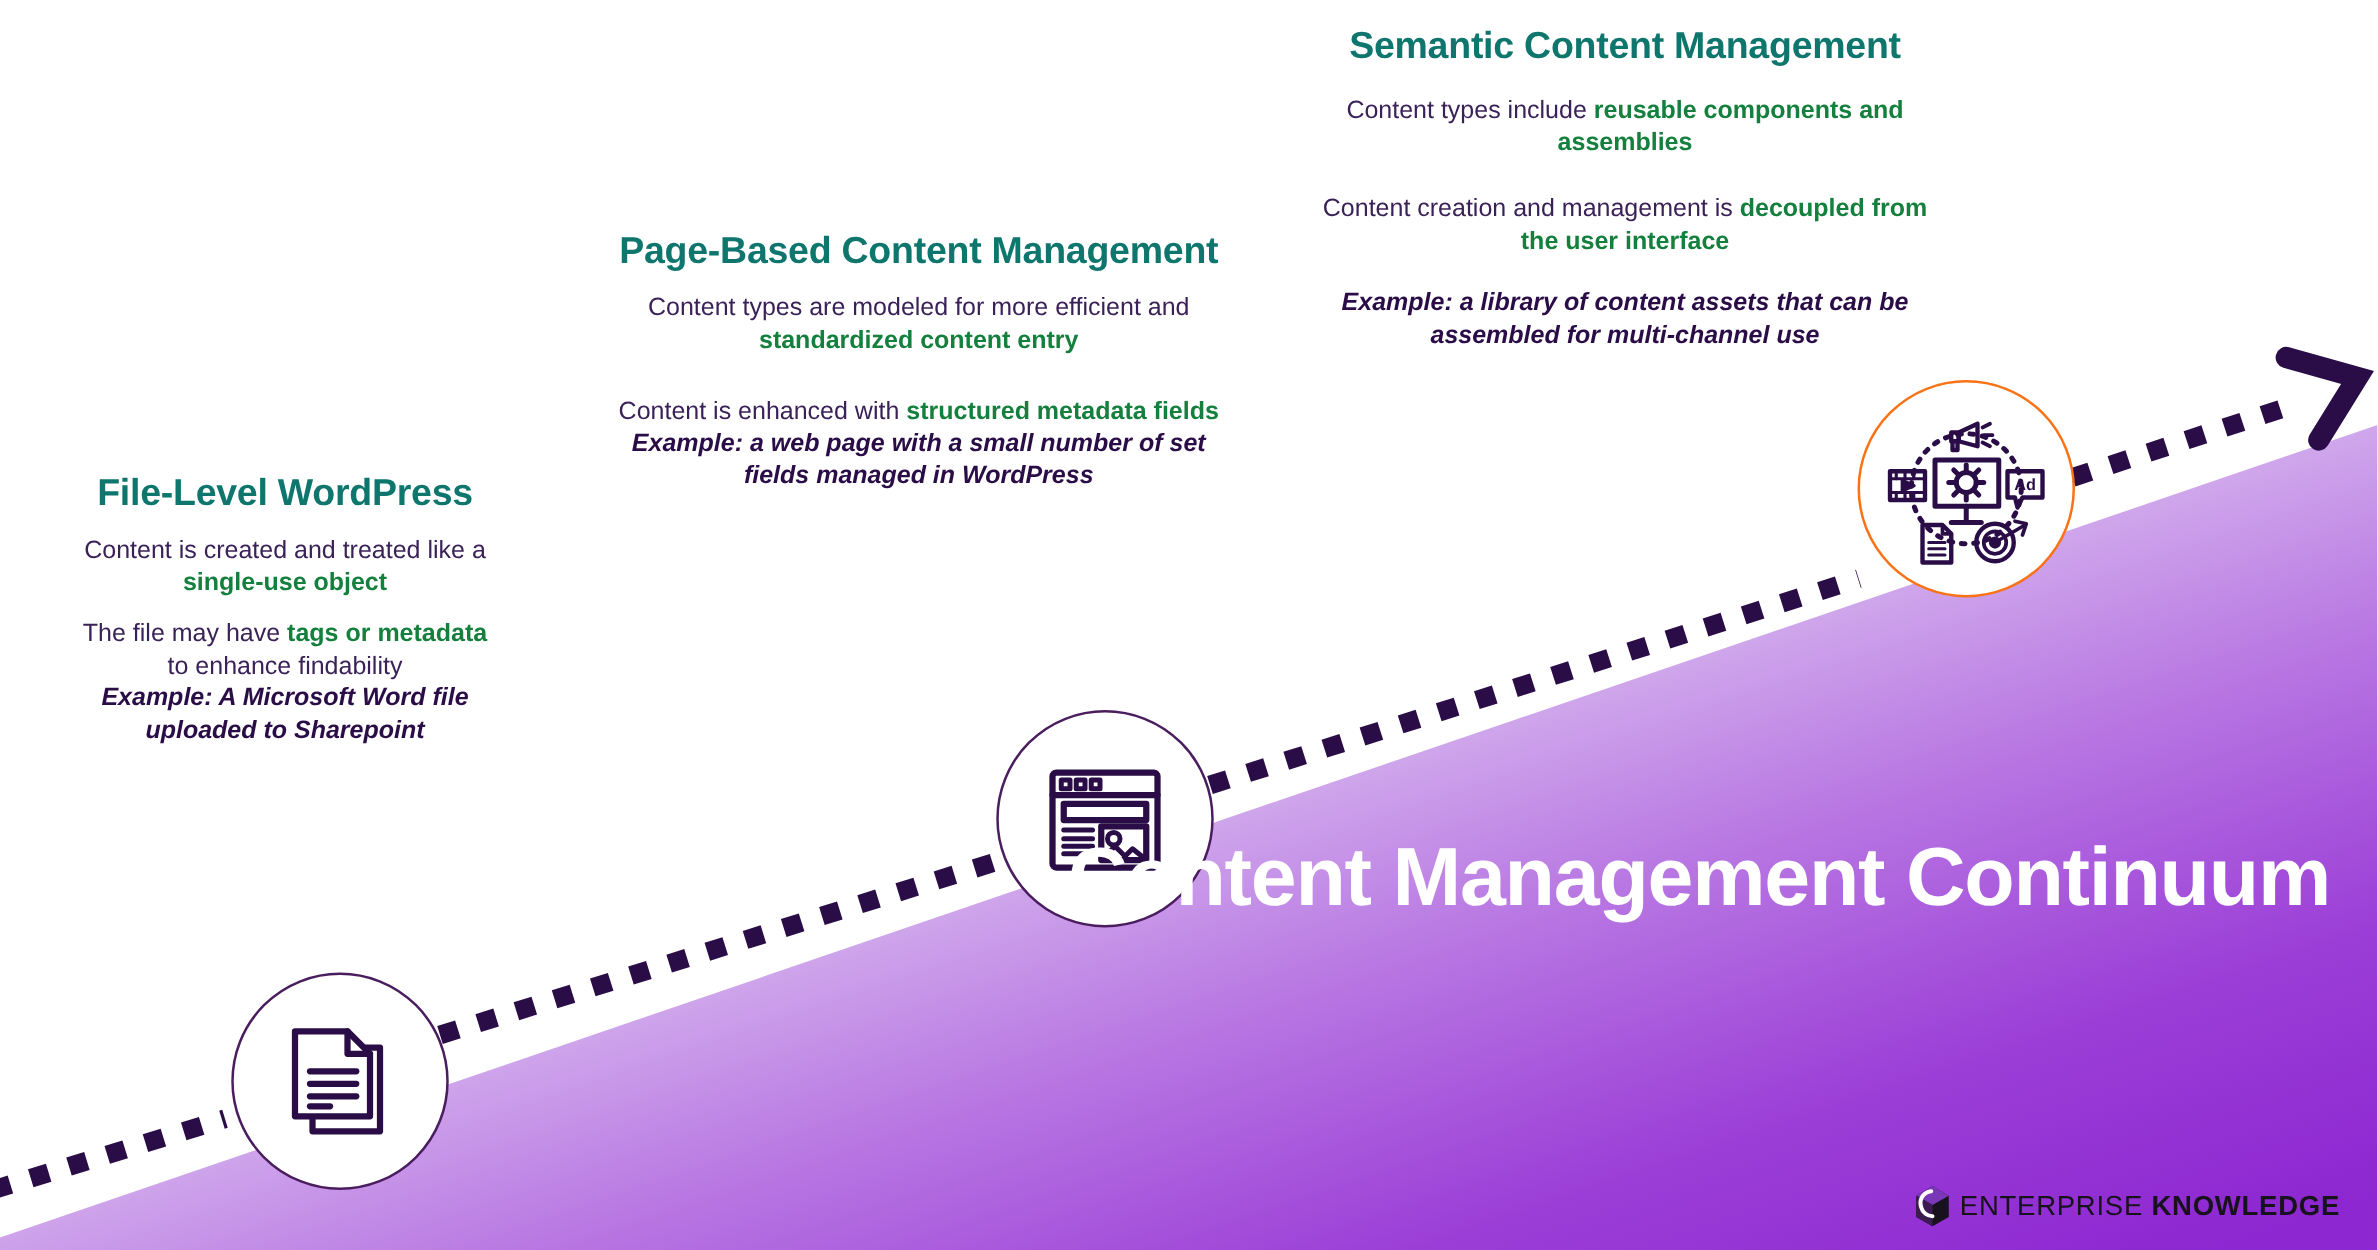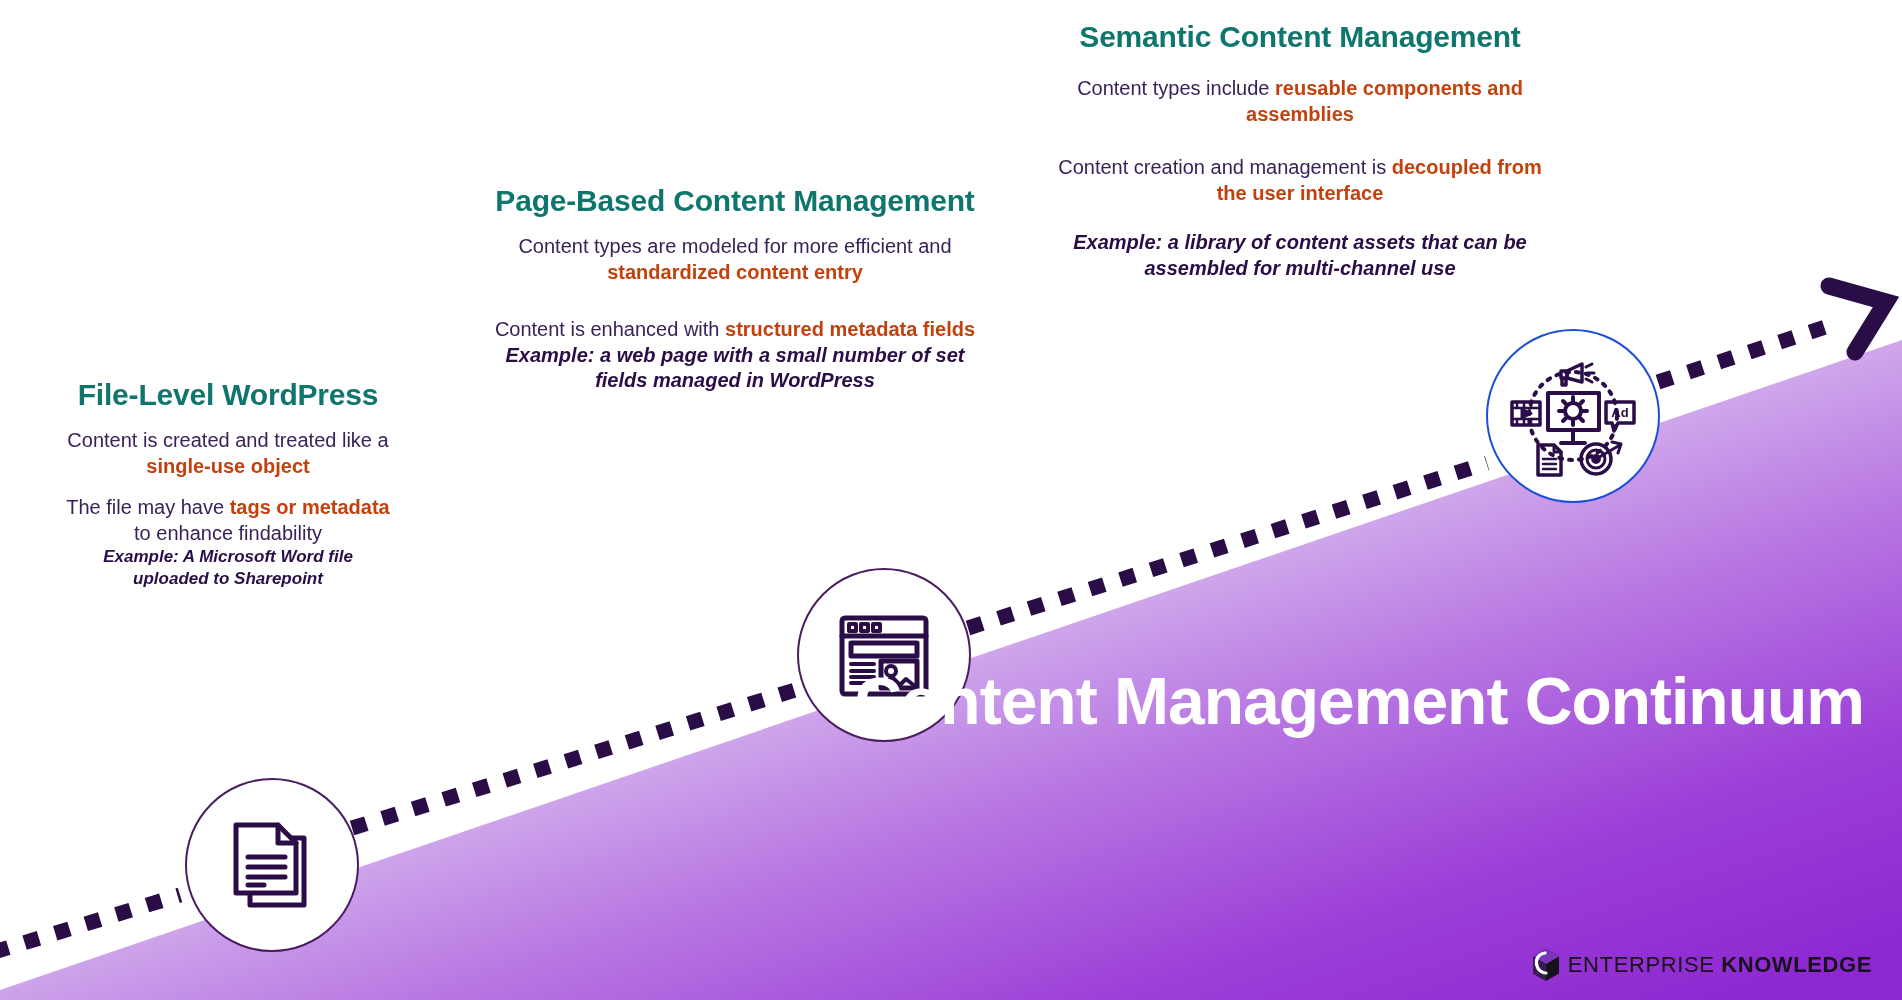--- a/index.html
+++ b/index.html
@@ -34,32 +34,32 @@
     color:#0f766e;
     letter-spacing:-0.2px;
     white-space:nowrap;
   }
   .stage-line {
     font-weight:normal;
     color:#3a2258;
     line-height:1.28;
     margin-top:16px;
   }
-  .stage-line b { font-weight:bold; color:#c2410c; }
+  .stage-line b { font-weight:bold; color:#15803d; }
   .stage-example {
     font-style:italic; font-weight:bold;
     color:#2a0d47;
     line-height:1.28;
   }
 
   
   #stage1 { left:28px; top:378px; width:400px; }
   #stage1 .stage-title { font-size:30px; }
   #stage1 .stage-line { font-size:20px; }
-  #stage1 .stage-example { font-size:17px; }
+  #stage1 .stage-example { font-size:20px; }
 
   
   #stage2 { left:455px; top:184px; width:560px; }
   #stage2 .stage-title { font-size:30px; }
   #stage2 .stage-line { font-size:20px; }
   #stage2 .stage-example { font-size:20px; }
 
   
   #stage3 { left:1020px; top:20px; width:560px; }
   #stage3 .stage-title { font-size:30px; }
@@ -179,21 +179,21 @@
         <path d="M 19,74 L 42,74" stroke-width="4"></path>
         <path d="M 19,80 L 42,80" stroke-width="4"></path>
 
         <rect x="49" y="58" width="36" height="27"></rect>
         <circle cx="59" cy="68" r="5" stroke-width="4"></circle>
         <path d="M 50,84 L 60,74 L 68,82 L 74,76 L 84,84" stroke-width="4"></path>
       </g>
     </svg>
   </div>
 
-  <div class="node" style="left:1486px; top:329px; width:174px; height:174px; border:2px solid #1d4ed8;">
+  <div class="node" style="left:1486px; top:304px; width:174px; height:174px; border:2px solid #f97316;">
     <svg width="138" height="138" viewBox="0 0 138 138">
       <g fill="none" stroke="#2a0d47" stroke-linejoin="round" stroke-linecap="round">
 
         <circle cx="69" cy="69" r="44" stroke-width="4" stroke-dasharray="3 7"></circle>
 
         <g>
           <rect x="44" y="46" width="51" height="37" stroke-width="4"></rect>
           <path d="M 69,83 L 69,94" stroke-width="4"></path>
           <path d="M 57,96 L 81,96" stroke-width="4"></path>
 

